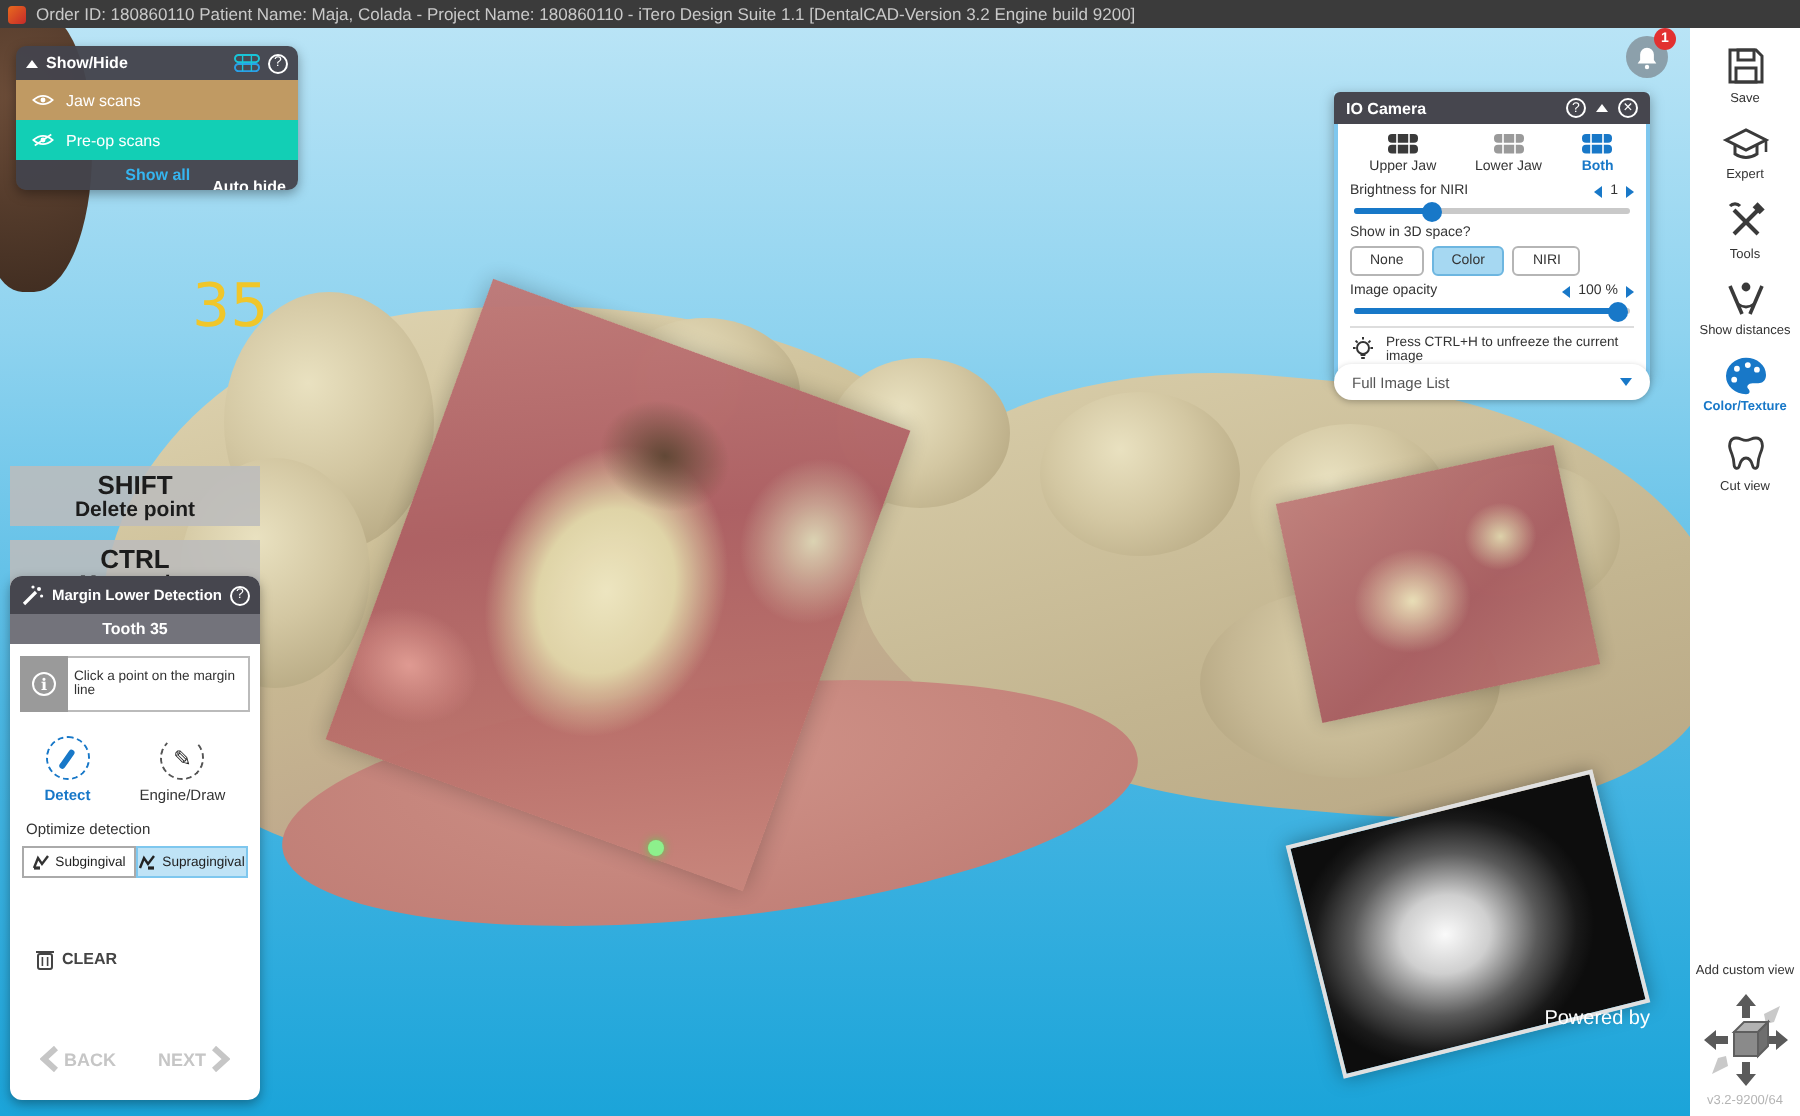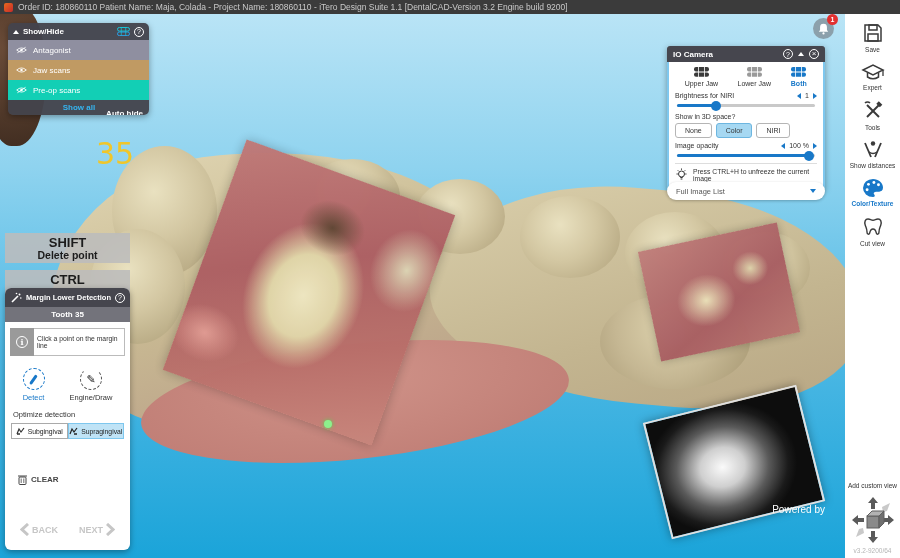--- a/index.html
+++ b/index.html
@@ -96,21 +96,21 @@
   .mp-sub { height:15px; background:#73737b; color:#fff; font-size:8px; font-weight:bold;
     display:flex; align-items:center; justify-content:center; flex:0 0 auto; }
   .mp-body { flex:1; display:flex; flex-direction:column; padding:6px 5px 6px 5px; }
   .mp-info { display:flex; align-items:stretch; margin-bottom:8px; }
   .mp-info-icon { width:24px; background:#9a9a9a; display:flex; align-items:center; justify-content:center; flex:0 0 auto; }
   .icircle { width:12px; height:12px; border:1.5px solid #fff; border-radius:50%; color:#fff; font-size:8px; font-weight:bold;
     display:flex; align-items:center; justify-content:center; font-family:"DejaVu Serif",serif; }
   .mp-info-text { border:1px solid #bbb; border-left:none; font-size:6.8px; color:#333; padding:6px 3px; flex:1; }
   .mp-tools { display:flex; justify-content:space-around; margin:4px 0 8px 0; }
   .tool { display:flex; flex-direction:column; align-items:center; gap:3px; font-size:7.5px; }
-  .tool-detect { color:#1878c8; font-weight:normal; }
+  .tool-detect { color:#1878c8; font-weight:bold; }
   .tool-correct { color:#333; }
   .dash-circle { width:22px; height:22px; border-radius:50%; display:flex; align-items:center; justify-content:center; }
   .dc-blue { border:1.6px dashed #1878c8; }
   .dc-dark { border:1.6px dashed #555; border-top-color:transparent; }
   .wand-bar { width:2.5px; height:11px; background:#1878c8; transform:rotate(35deg); border-radius:2px; }
   .pen-glyph { font-family:"DejaVu Sans",sans-serif; font-size:11px; color:#222; transform:rotate(0deg); }
   .mp-optlabel { font-size:7.5px; color:#333; margin:0 0 4px 3px; }
   .mp-toggle { display:flex; margin:0 1px 6px 1px; }
   .tg { flex:1; height:16px; border:1px solid #aaa; display:flex; align-items:center; justify-content:center; gap:3px;
     font-size:6.8px; color:#222; background:#fff; }
@@ -207,30 +207,20 @@
         <span>
           <svg width="13" height="9" viewBox="0 0 13 9">
               <rect x="0.5" y="0.5" width="12" height="3.6" rx="1.8" fill="none" stroke="#19c5d8"></rect>
               <rect x="0.5" y="5" width="12" height="3.6" rx="1.8" fill="none" stroke="#2aa0e8"></rect>
               <line x1="4.3" y1="0.5" x2="4.3" y2="8.6" stroke="#19c5d8" stroke-width="0.7"></line>
               <line x1="8.7" y1="0.5" x2="8.7" y2="8.6" stroke="#19c5d8" stroke-width="0.7"></line>
             </svg>
         </span>
         <span class="qmark">?</span>
       </div>
-      <div class="sh-row" style="background:#8f8fa0;">
-        <span>
-          <svg width="11" height="8" viewBox="0 0 16 10">
-              <path d="M1 5 Q8 -1 15 5 Q8 11 1 5Z" fill="none" stroke="#fff" stroke-width="1.2"></path>
-              <circle cx="8" cy="5" r="1.8" fill="#fff"></circle>
-              <line x1="2" y1="9" x2="14" y2="1" stroke="#fff" stroke-width="1.2"></line>
-            </svg>
-        </span>
-        <span>Antagonist</span>
-      </div>
       <div class="sh-row" style="background:#c09a63;">
         <span>
           <svg width="11" height="8" viewBox="0 0 16 10">
               <path d="M1 5 Q8 -1 15 5 Q8 11 1 5Z" fill="none" stroke="#fff" stroke-width="1.2"></path>
               <circle cx="8" cy="5" r="1.8" fill="#fff"></circle>
             </svg>
         </span>
         <span>Jaw scans</span>
       </div>
       <div class="sh-row" style="background:#12cfb5;">

